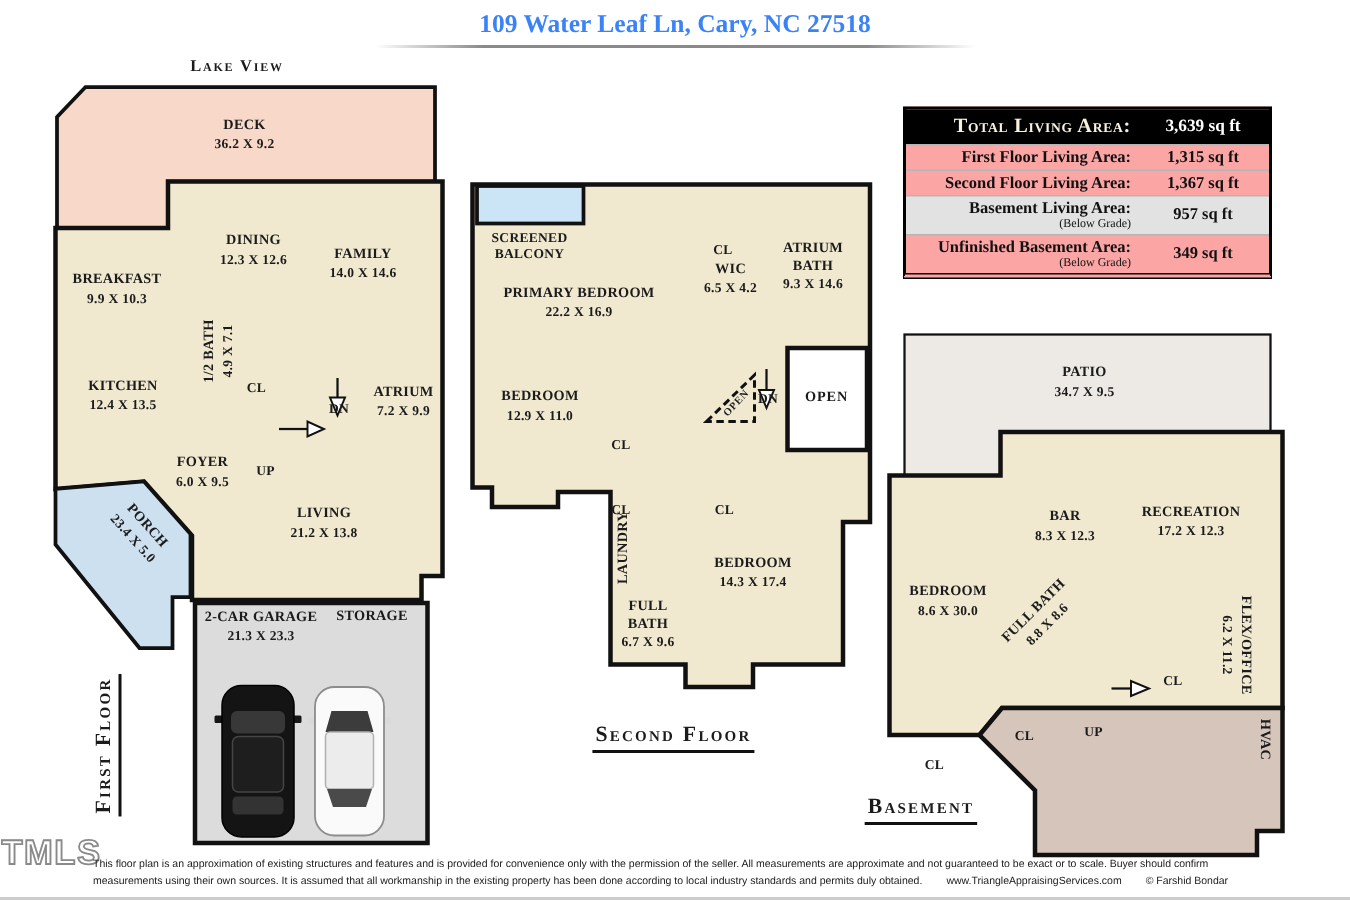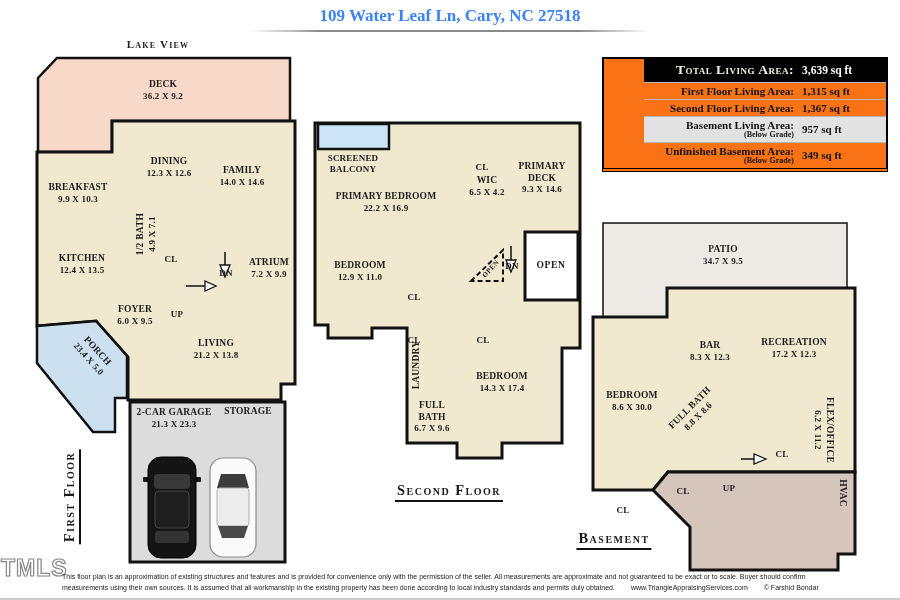--- a/index.html
+++ b/index.html
@@ -18,27 +18,27 @@
   .wrap{white-space:normal;}
   .context-lbl{font:bold 11px "Liberation Serif",serif;font-variant:small-caps;letter-spacing:1.2px;}
   .floor-lbl{font:bold 14.5px "Liberation Serif",serif;font-variant:small-caps;letter-spacing:1.5px;
              border-bottom:2px solid #111;padding:0 2px 1px 2px;}
   .floor-lbl.rot-ccw{transform:translate(-50%,-50%) rotate(-90deg);}
   #page-title{position:absolute;left:0;right:0;top:6px;text-align:center;
               font:bold 17px "Liberation Serif",serif;color:#3b82f6;}
   #title-rule{position:absolute;left:250px;top:30px;width:400px;height:2px;
               background:linear-gradient(to right,rgba(120,120,120,0),#8a8a8a 18%,#8a8a8a 82%,rgba(120,120,120,0));}
   
-  #area-table{position:absolute;left:602px;top:57px;width:242px;border:2px solid #000;
-              border-bottom:4px double #000;background:#f97316;padding-left:40px;}
+  #area-table{position:absolute;left:602px;top:71px;width:242px;border:2px solid #000;
+              border-bottom:4px double #000;background:#fca5a5;}
   .at-row{display:flex;align-items:center;border-top:1px solid #b5b5b5;padding:2px 0;}
   .at-row:first-child{border-top:none;}
   .at-label{flex:1;text-align:right;font:bold 11px/1.1 "Liberation Serif",serif;color:#111;padding-right:8px;}
-  .at-note{font-size:8px;font-weight:bold;}
-  .at-value{width:80px;text-align:left;font:bold 11px "Liberation Serif",serif;color:#111;padding-right:4px;}
+  .at-note{font-size:8px;font-weight:normal;}
+  .at-value{width:80px;text-align:center;font:bold 11px "Liberation Serif",serif;color:#111;padding-right:4px;}
   #at-header{background:#000;padding:4px 0;}
   #at-header .at-label{color:#f7f1de;font-variant:small-caps;font-size:13.5px;letter-spacing:.5px;}
   #at-header .at-value{color:#ffffff;font-size:11.5px;}
   .at-gray{background:#e2e2e2;}
   
   #tmls{position:absolute;left:1px;top:555px;font:bold 23px "Liberation Sans",sans-serif;
         color:#ffffff;-webkit-text-stroke:1.2px #8a8a8a;text-shadow:0 0 1px #999;letter-spacing:1px;}
   .disclaimer{position:absolute;left:62px;width:800px;font:7px/1.45 "Liberation Sans",sans-serif;
               color:#1a1a1a;white-space:nowrap;}
   .disclaimer .gap{margin-left:16px;}
@@ -183,21 +183,21 @@
   </div>
   <div class="lbl" style="left:248px;top:412px">STORAGE</div>
   <div class="lbl floor-lbl rot-ccw" style="left:71px;top:497px">First Floor</div>
 
   <div class="lbl small" style="left:353px;top:136px">
     <div>SCREENED</div>
     <div>BALCONY</div>
   </div>
   <div class="lbl small" style="left:482px;top:139px">CL</div>
   <div class="lbl wrap" style="left:542px;top:178px;width:56px">
-    <div>PRIMARY DECK</div>
+    <div>ATRIUM BATH</div>
     <div class="dims">9.3 X 14.6</div>
   </div>
   <div class="lbl" style="left:487px;top:186px">
     <div>WIC</div>
     <div class="dims">6.5 X 4.2</div>
   </div>
   <div class="lbl" style="left:386px;top:202px">
     <div>PRIMARY BEDROOM</div>
     <div class="dims">22.2 X 16.9</div>
   </div>

